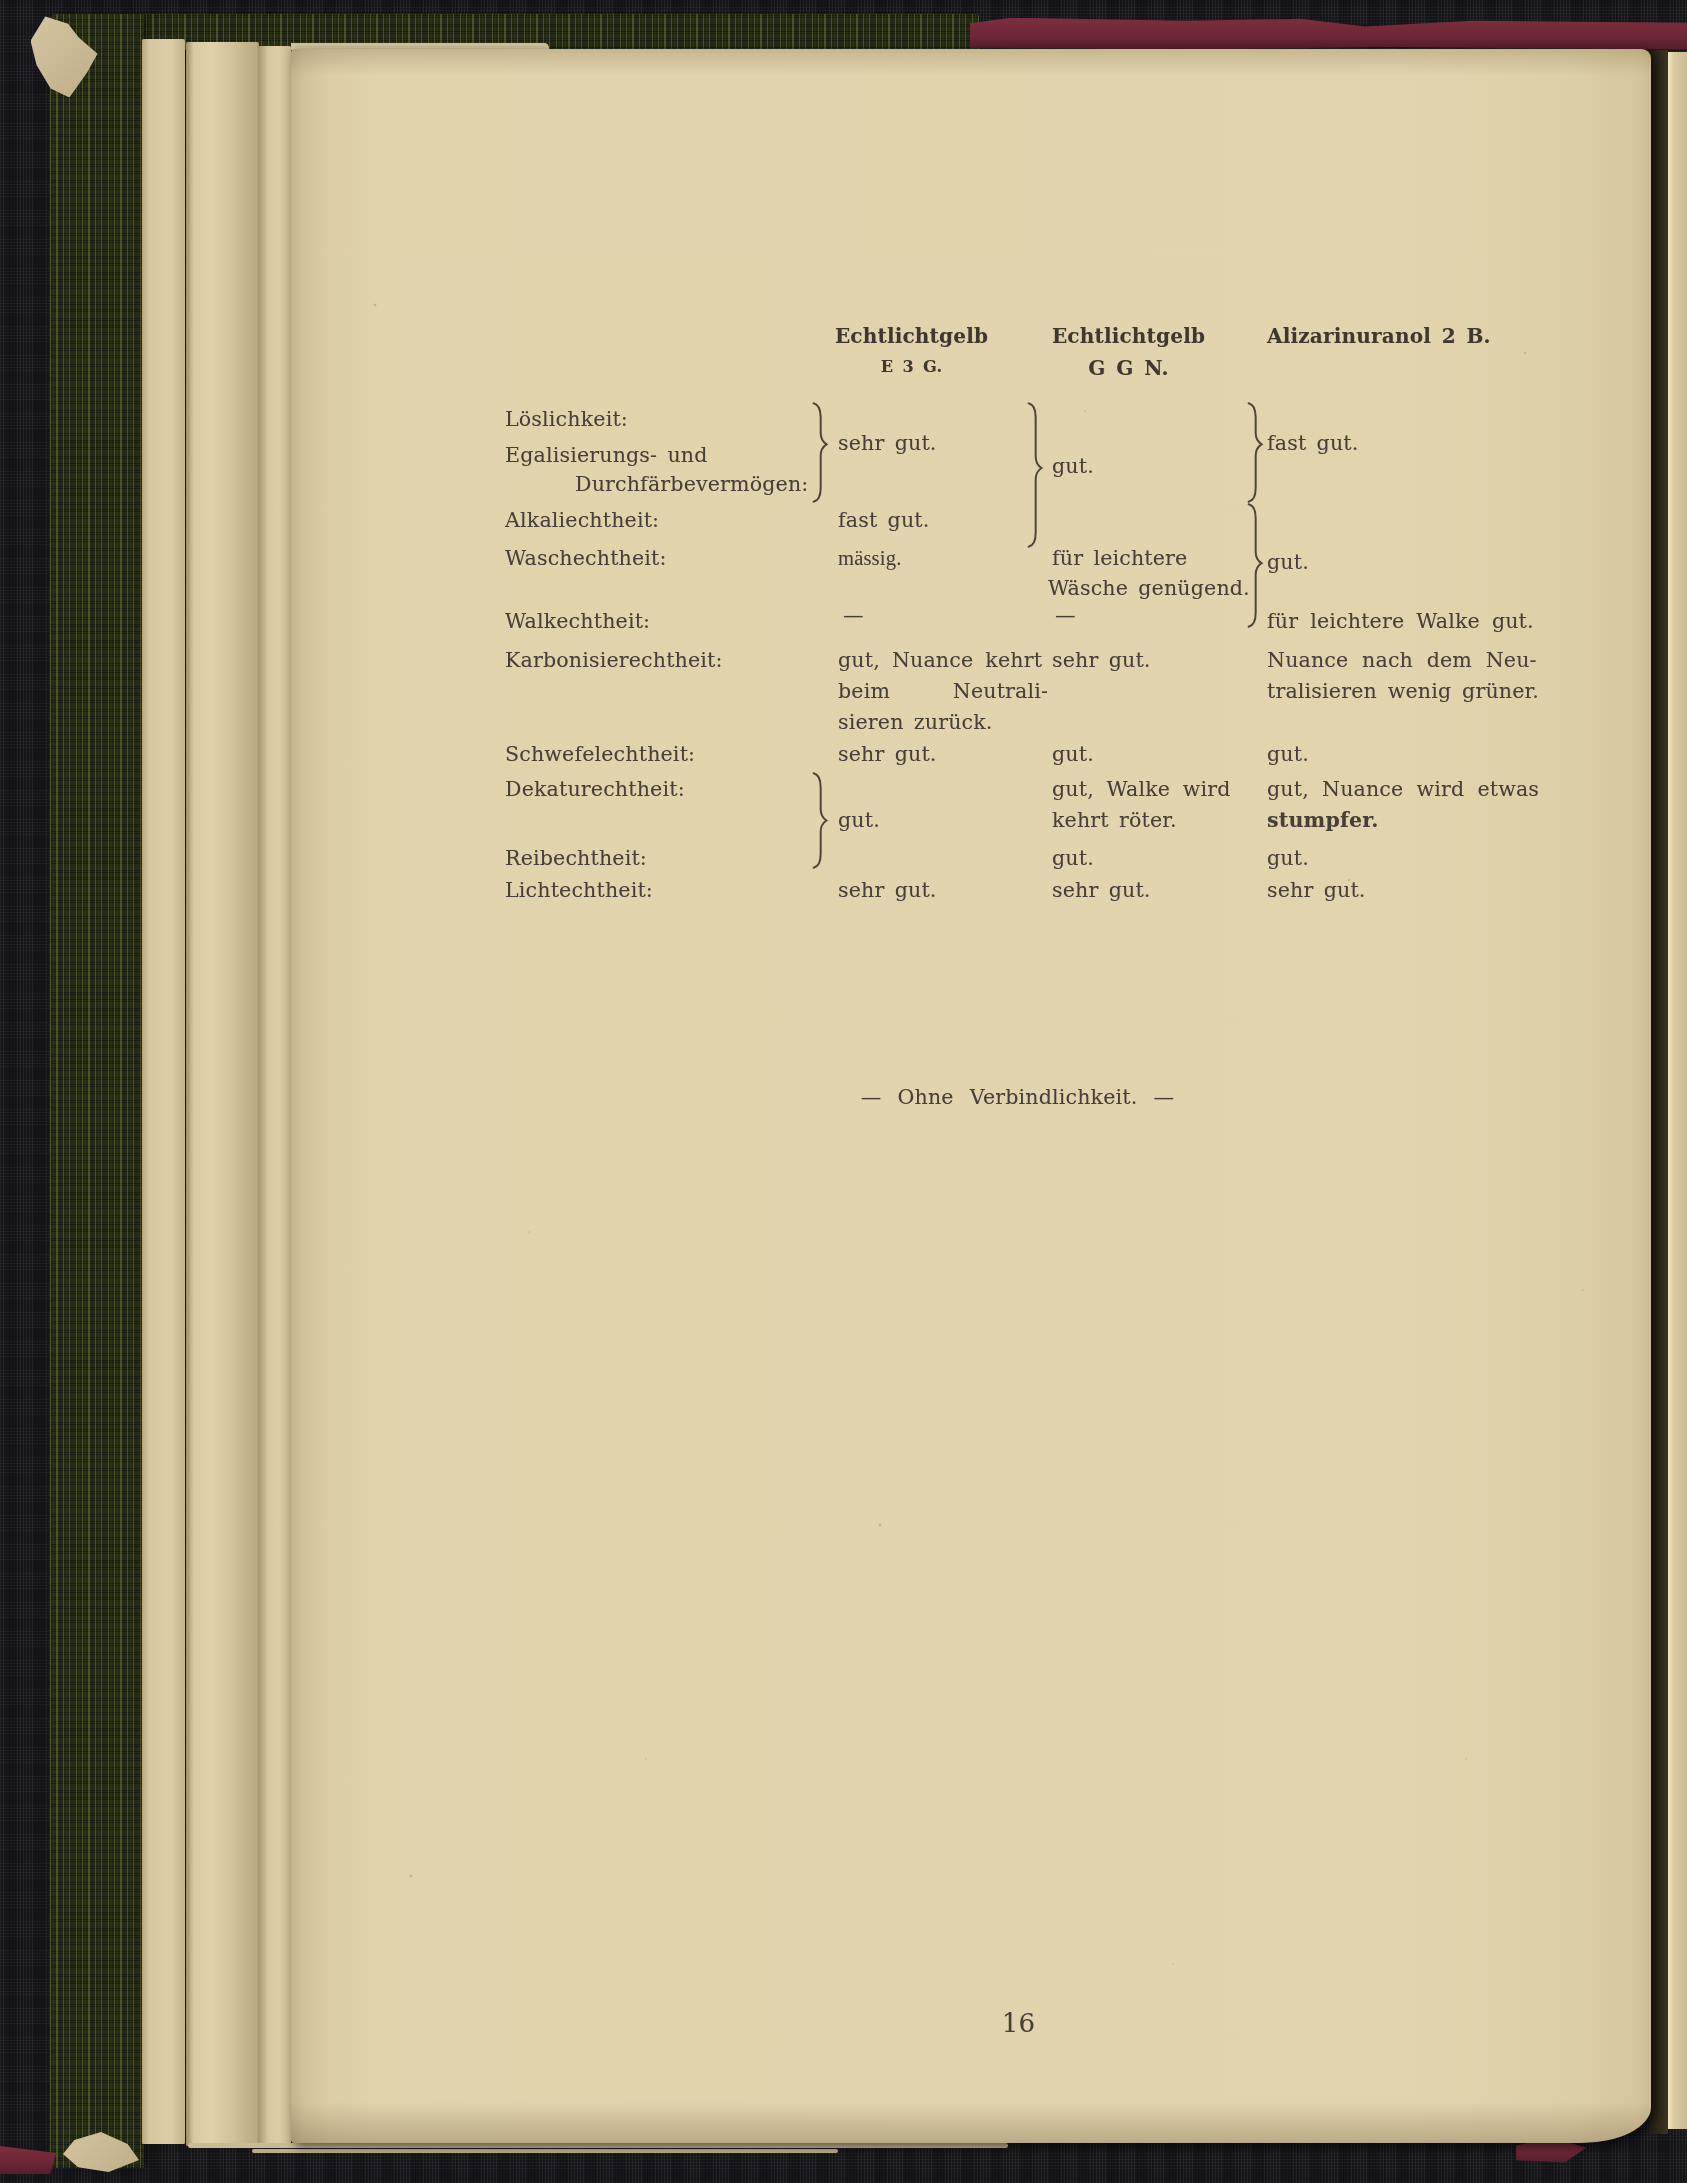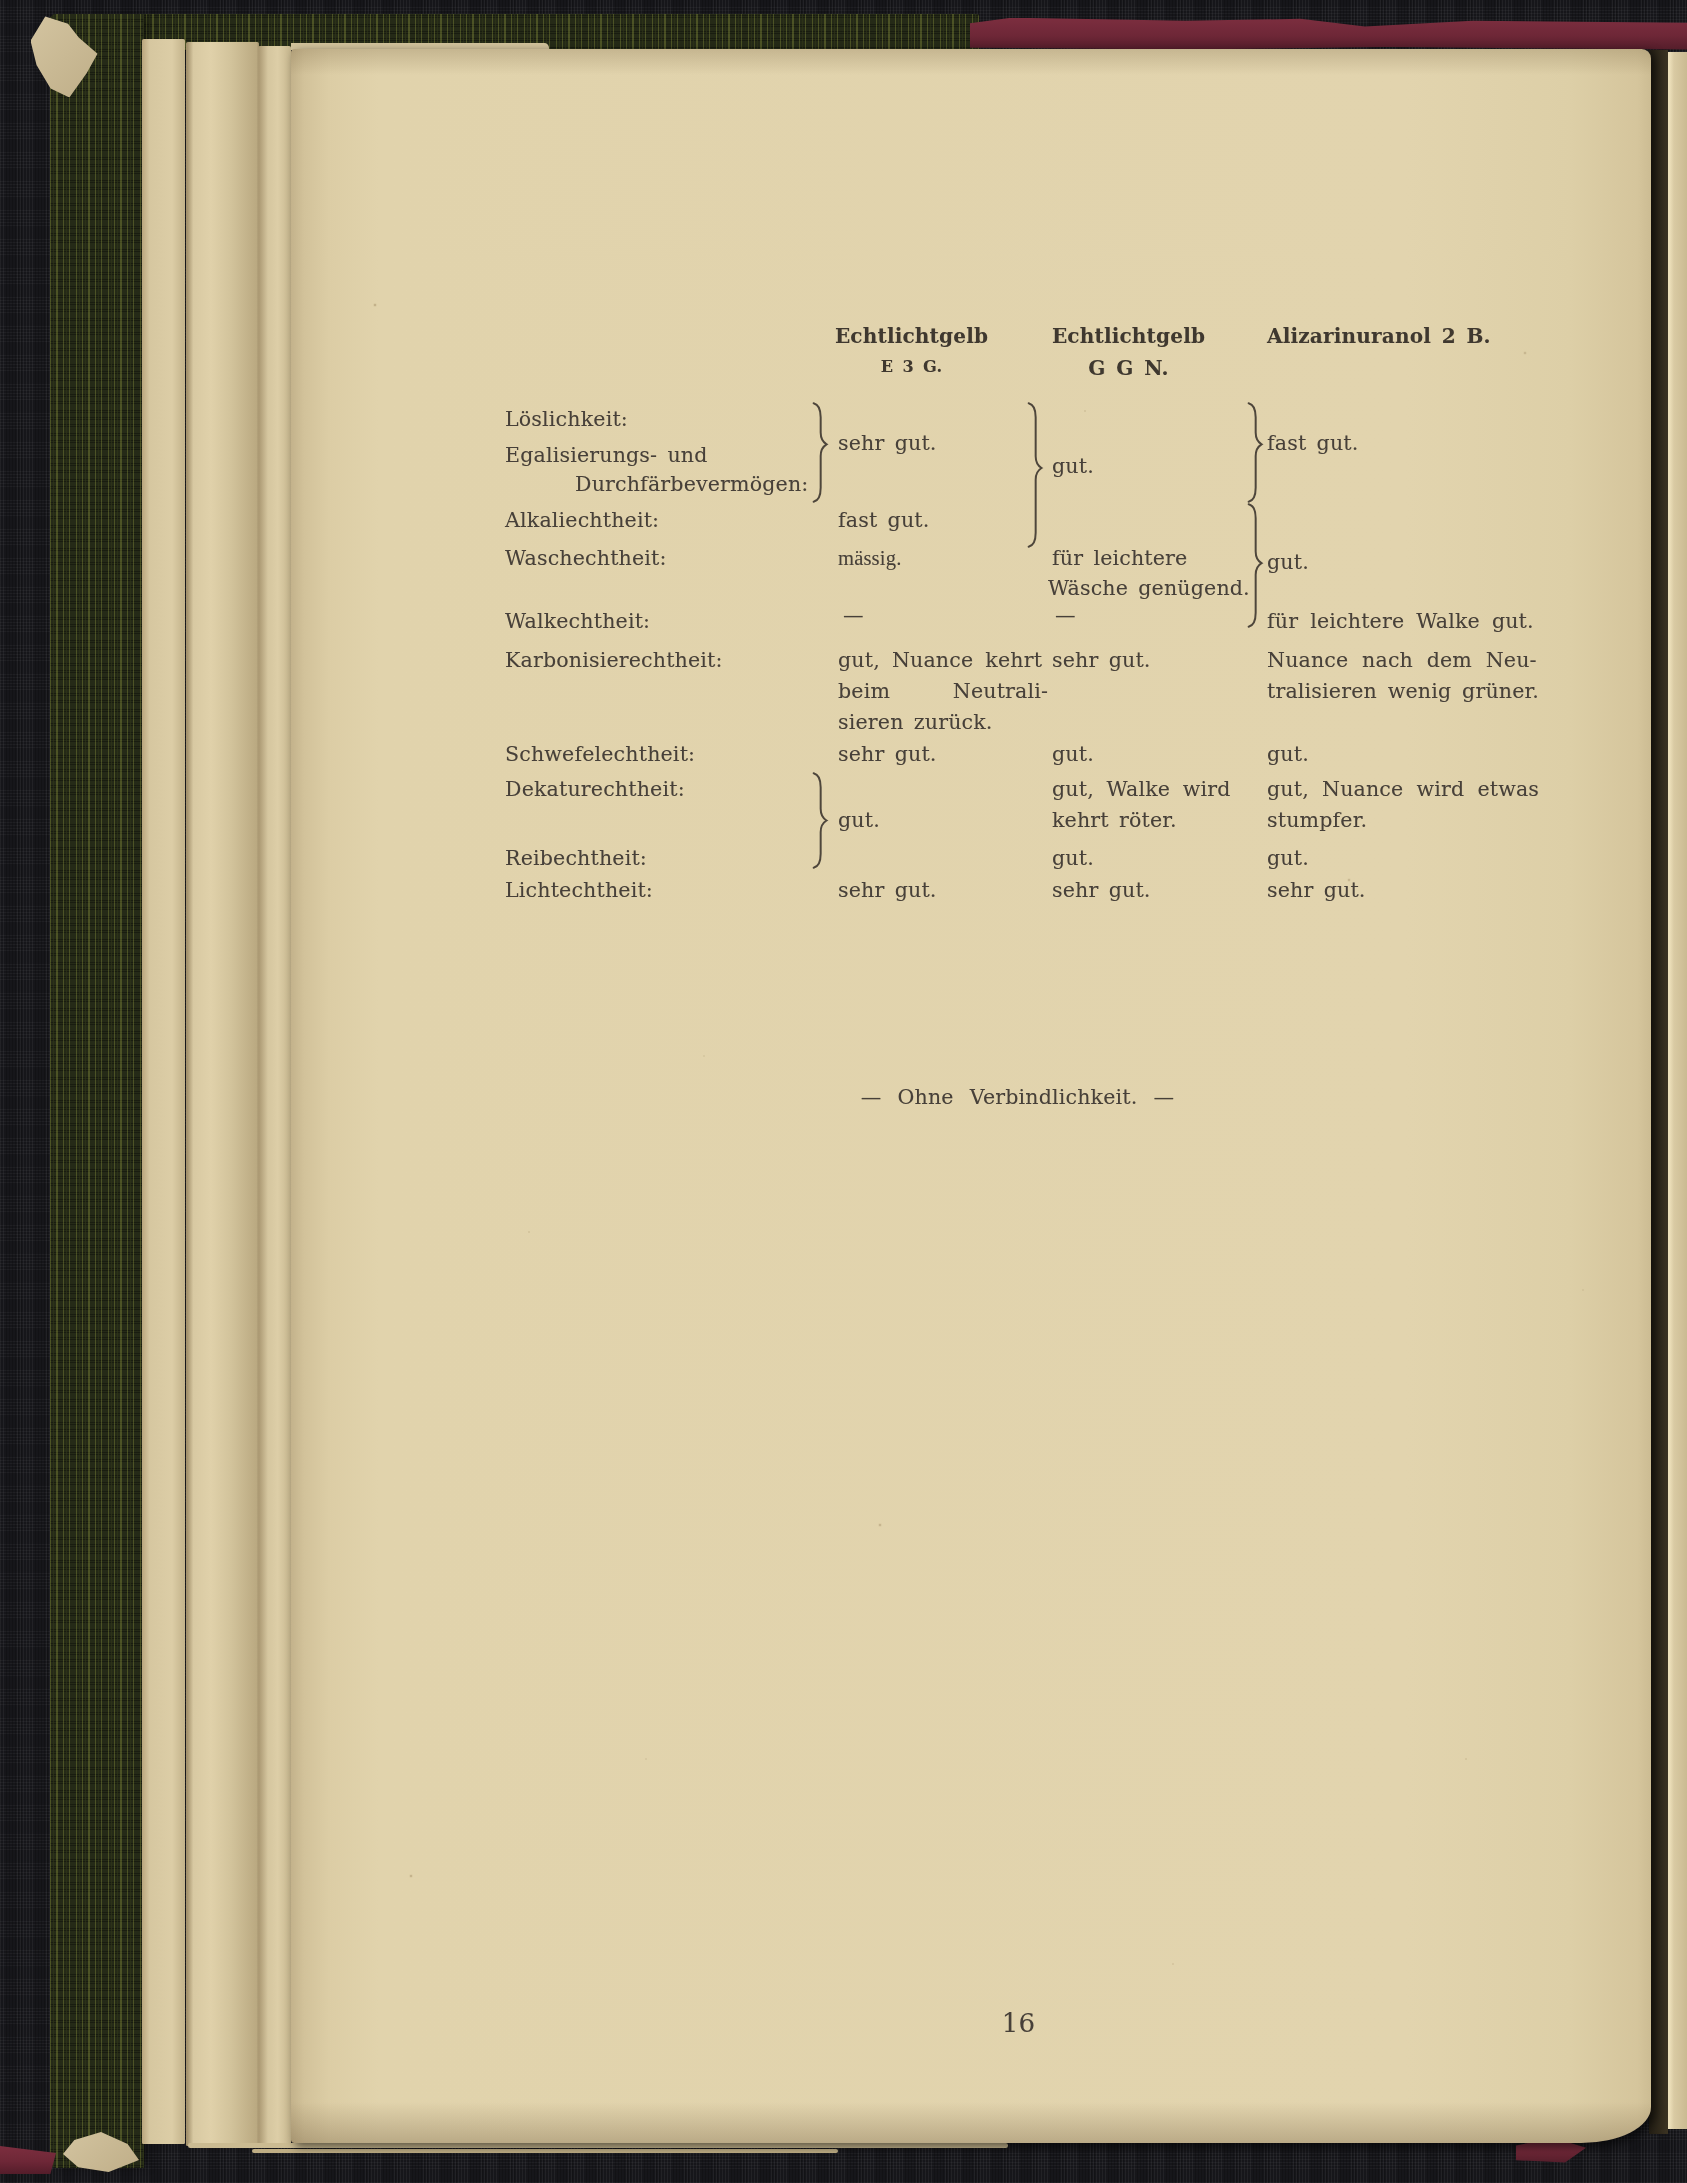--- a/index.html
+++ b/index.html
@@ -129,21 +129,21 @@
   <div class="txt" style="left:1052px;top:847px;">gut.</div>
   <div class="txt" style="left:1052px;top:879px;">sehr gut.</div>
 
   <div class="txt" style="left:1267px;top:432px;">fast gut.</div>
   <div class="txt" style="left:1267px;top:551px;">gut.</div>
   <div class="txt" style="left:1267px;top:610px;word-spacing:5.3px;">für leichtere Walke gut.</div>
   <div class="txt" style="left:1267px;top:649px;word-spacing:7px;">Nuance nach dem Neu-</div>
   <div class="txt" style="left:1267px;top:680px;word-spacing:4.1px;">tralisieren wenig grüner.</div>
   <div class="txt" style="left:1267px;top:743px;">gut.</div>
   <div class="txt" style="left:1267px;top:778px;word-spacing:6.4px;">gut, Nuance wird etwas</div>
-  <div class="txt" style="left:1267px;top:809px;">stumpfer.</div>
+  <div class="txt" style="left:1267px;top:809px;font-weight:bold;">stumpfer.</div>
   <div class="txt" style="left:1267px;top:847px;">gut.</div>
   <div class="txt" style="left:1267px;top:879px;">sehr gut.</div>
 
   <div class="txt ctr" style="left:754px;top:1086px;width:527px;word-spacing:9.4px;">—  Ohne Verbindlichkeit.  —</div>
   <div class="txt ctr" style="left:989px;top:2009px;width:59px;font-size:26px;">16</div>
 
 </div>
 
 
 </body></html>

